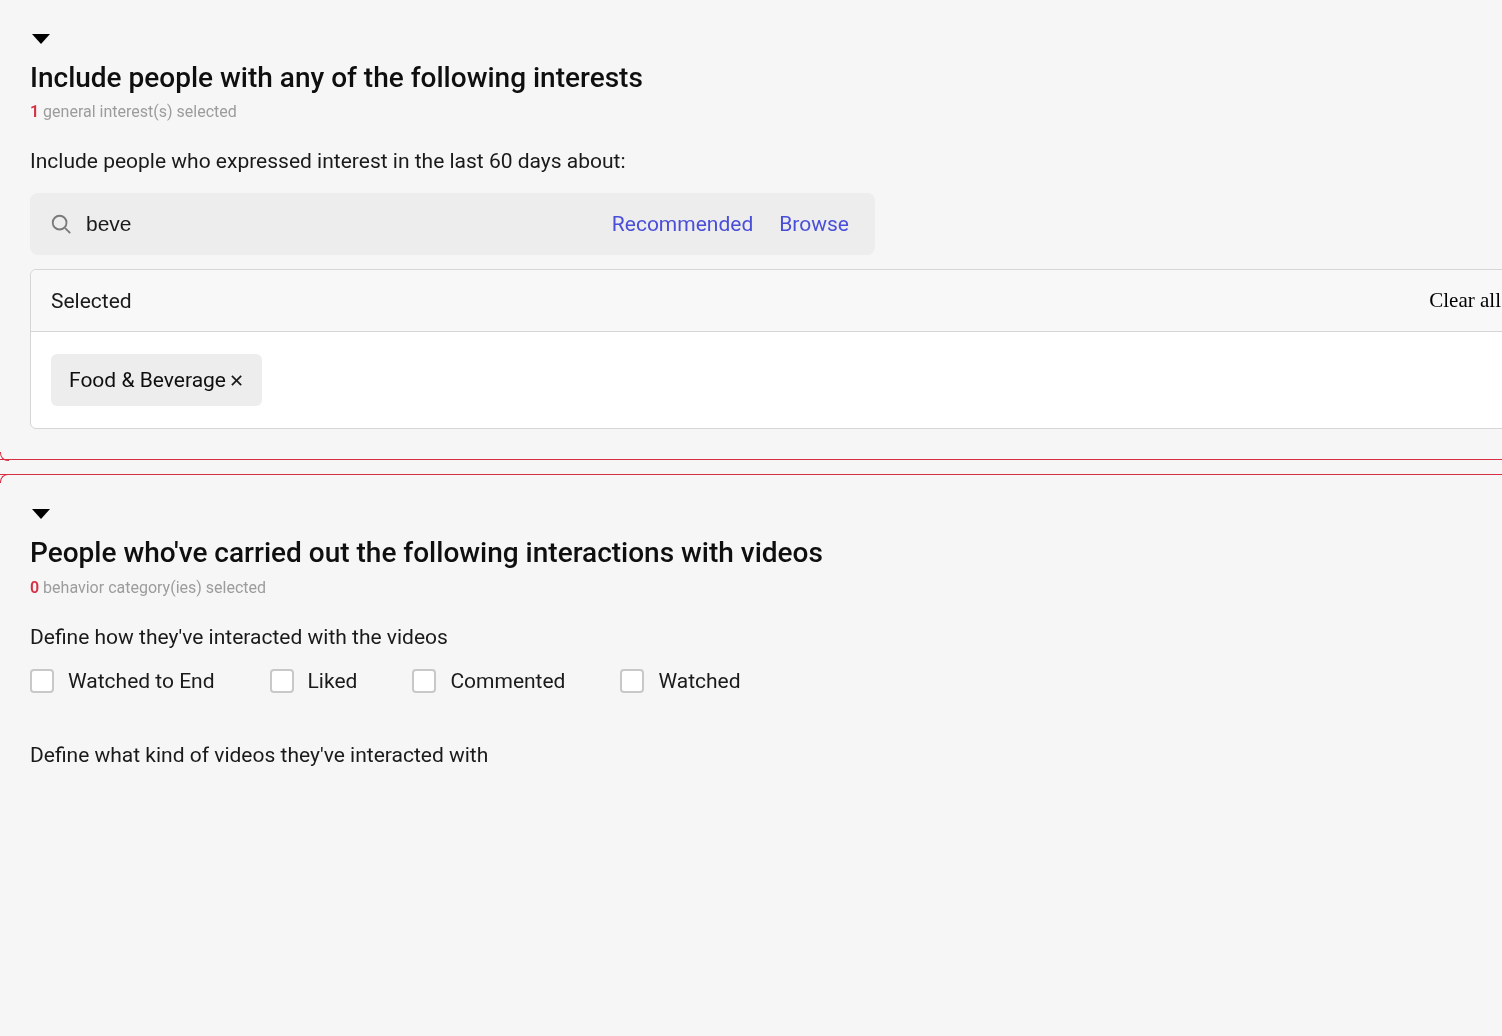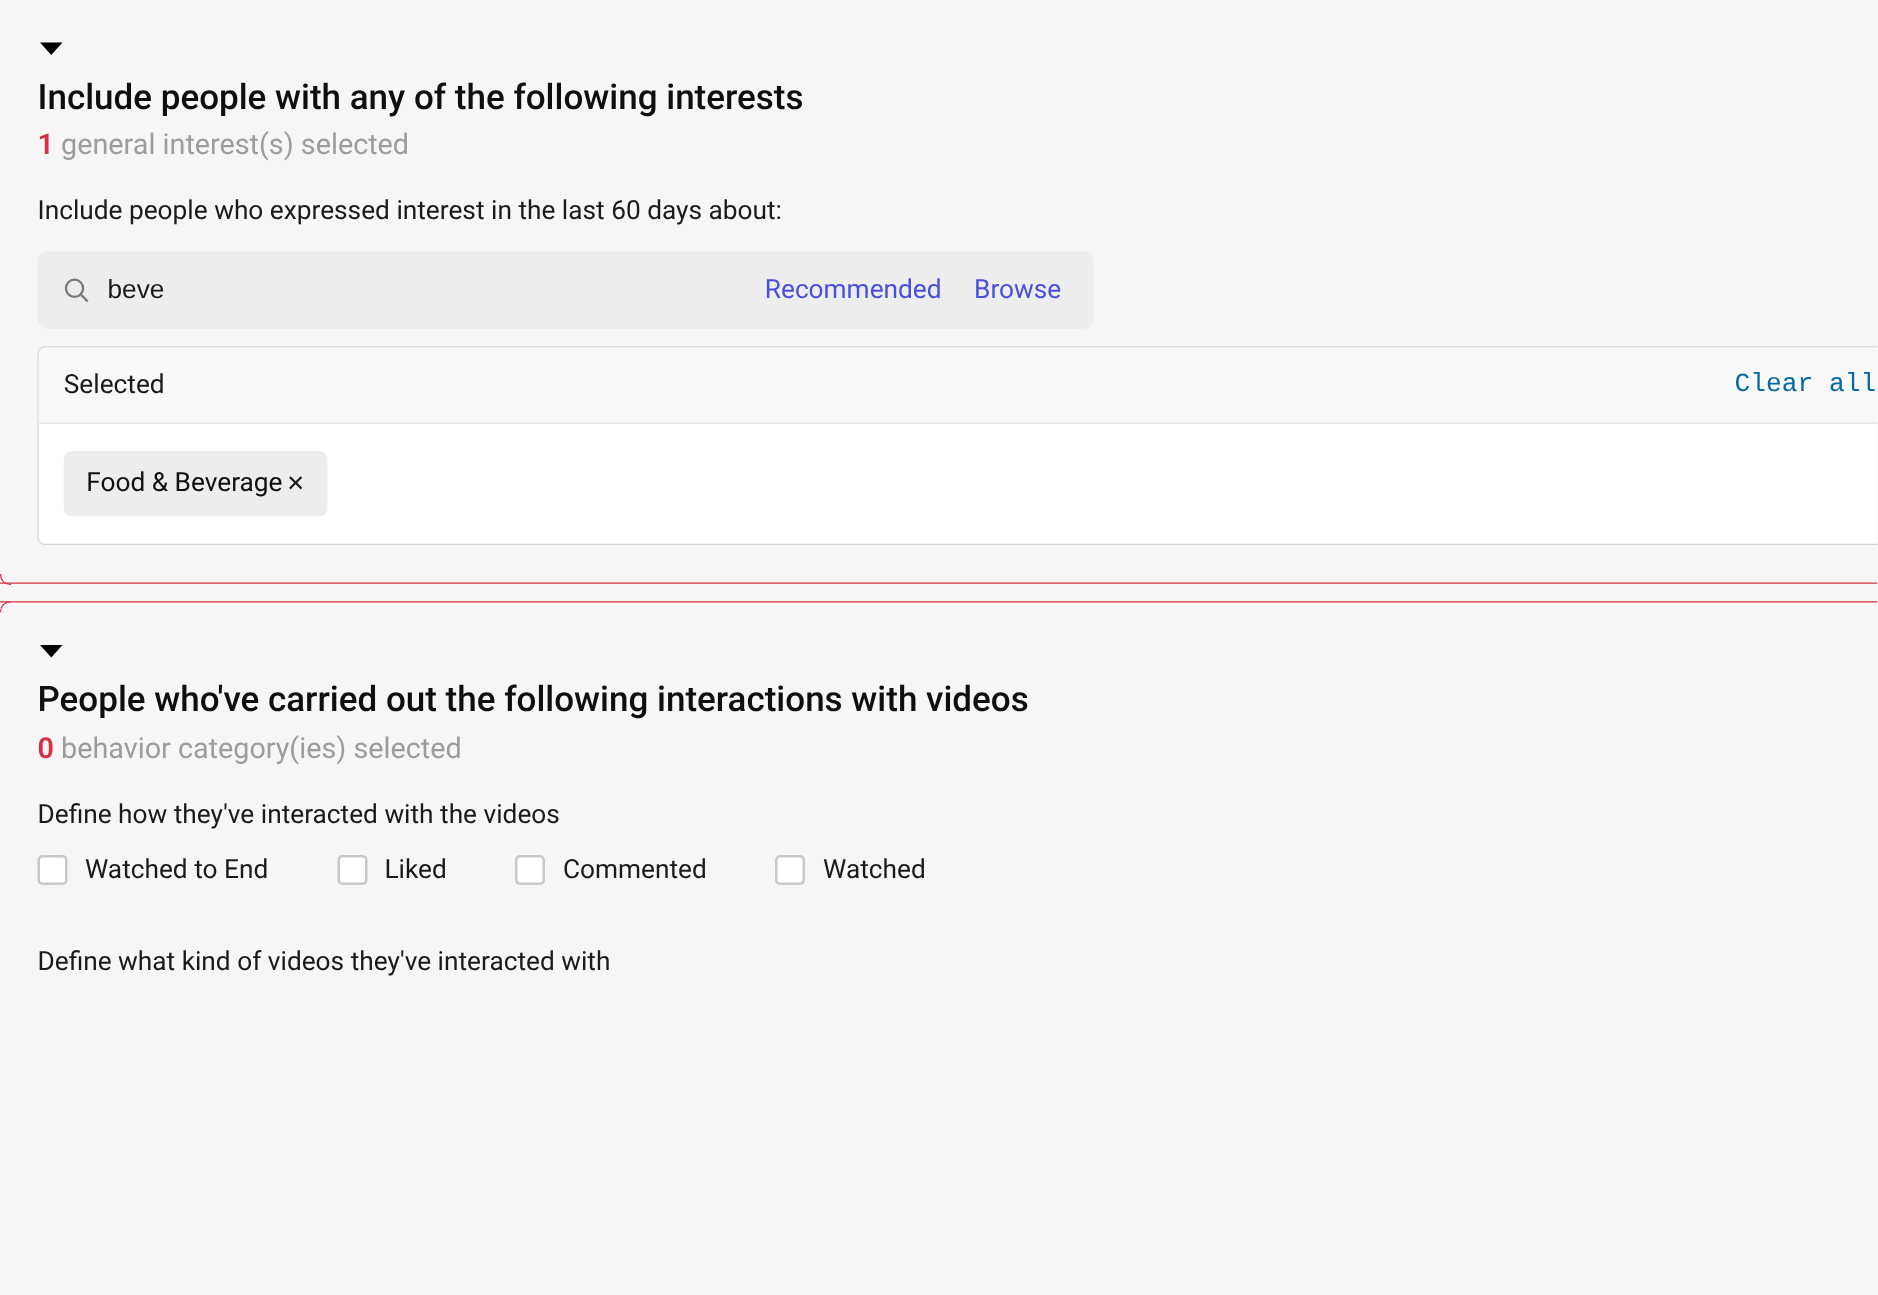--- a/index.html
+++ b/index.html
@@ -39,21 +39,21 @@
       border-right: 9px solid transparent;
       border-top: 10px solid #000;
     }
     .section-title {
       font-size: 28px;
       font-weight: 500;
       line-height: 1.3;
       color: #0f0f0f;
     }
     .section-subtitle {
-      font-size: 23px;
+      font-size: 16px;
       margin-top: 6px;
       color: #9c9c9c;
     }
     .count-num {
       color: #d73044;
       font-weight: 600;
     }
     .description {
       font-size: 21px;
       color: #1a1a1a;
@@ -111,24 +111,24 @@
       border-bottom: 1px solid #d6d6d6;
       border-radius: 6px 6px 0 0;
     }
     .selected-label {
       font-size: 21px;
       color: #1a1a1a;
     }
     .clear-all {
       background: none;
       border: none;
-      color: #0369a1;
-      font-size: 21px;
-      cursor: pointer;
-      font-family: Liberation Mono, monospace;
+      color: #000000;
+      font-size: 21px;
+      cursor: pointer;
+      font-family: Liberation Serif, serif;
     }
     .selected-body {
       padding: 22px 20px;
     }
     .chip {
       display: inline-flex;
       align-items: center;
       background: #ededed;
       border-radius: 6px;
       padding: 14px 18px;

